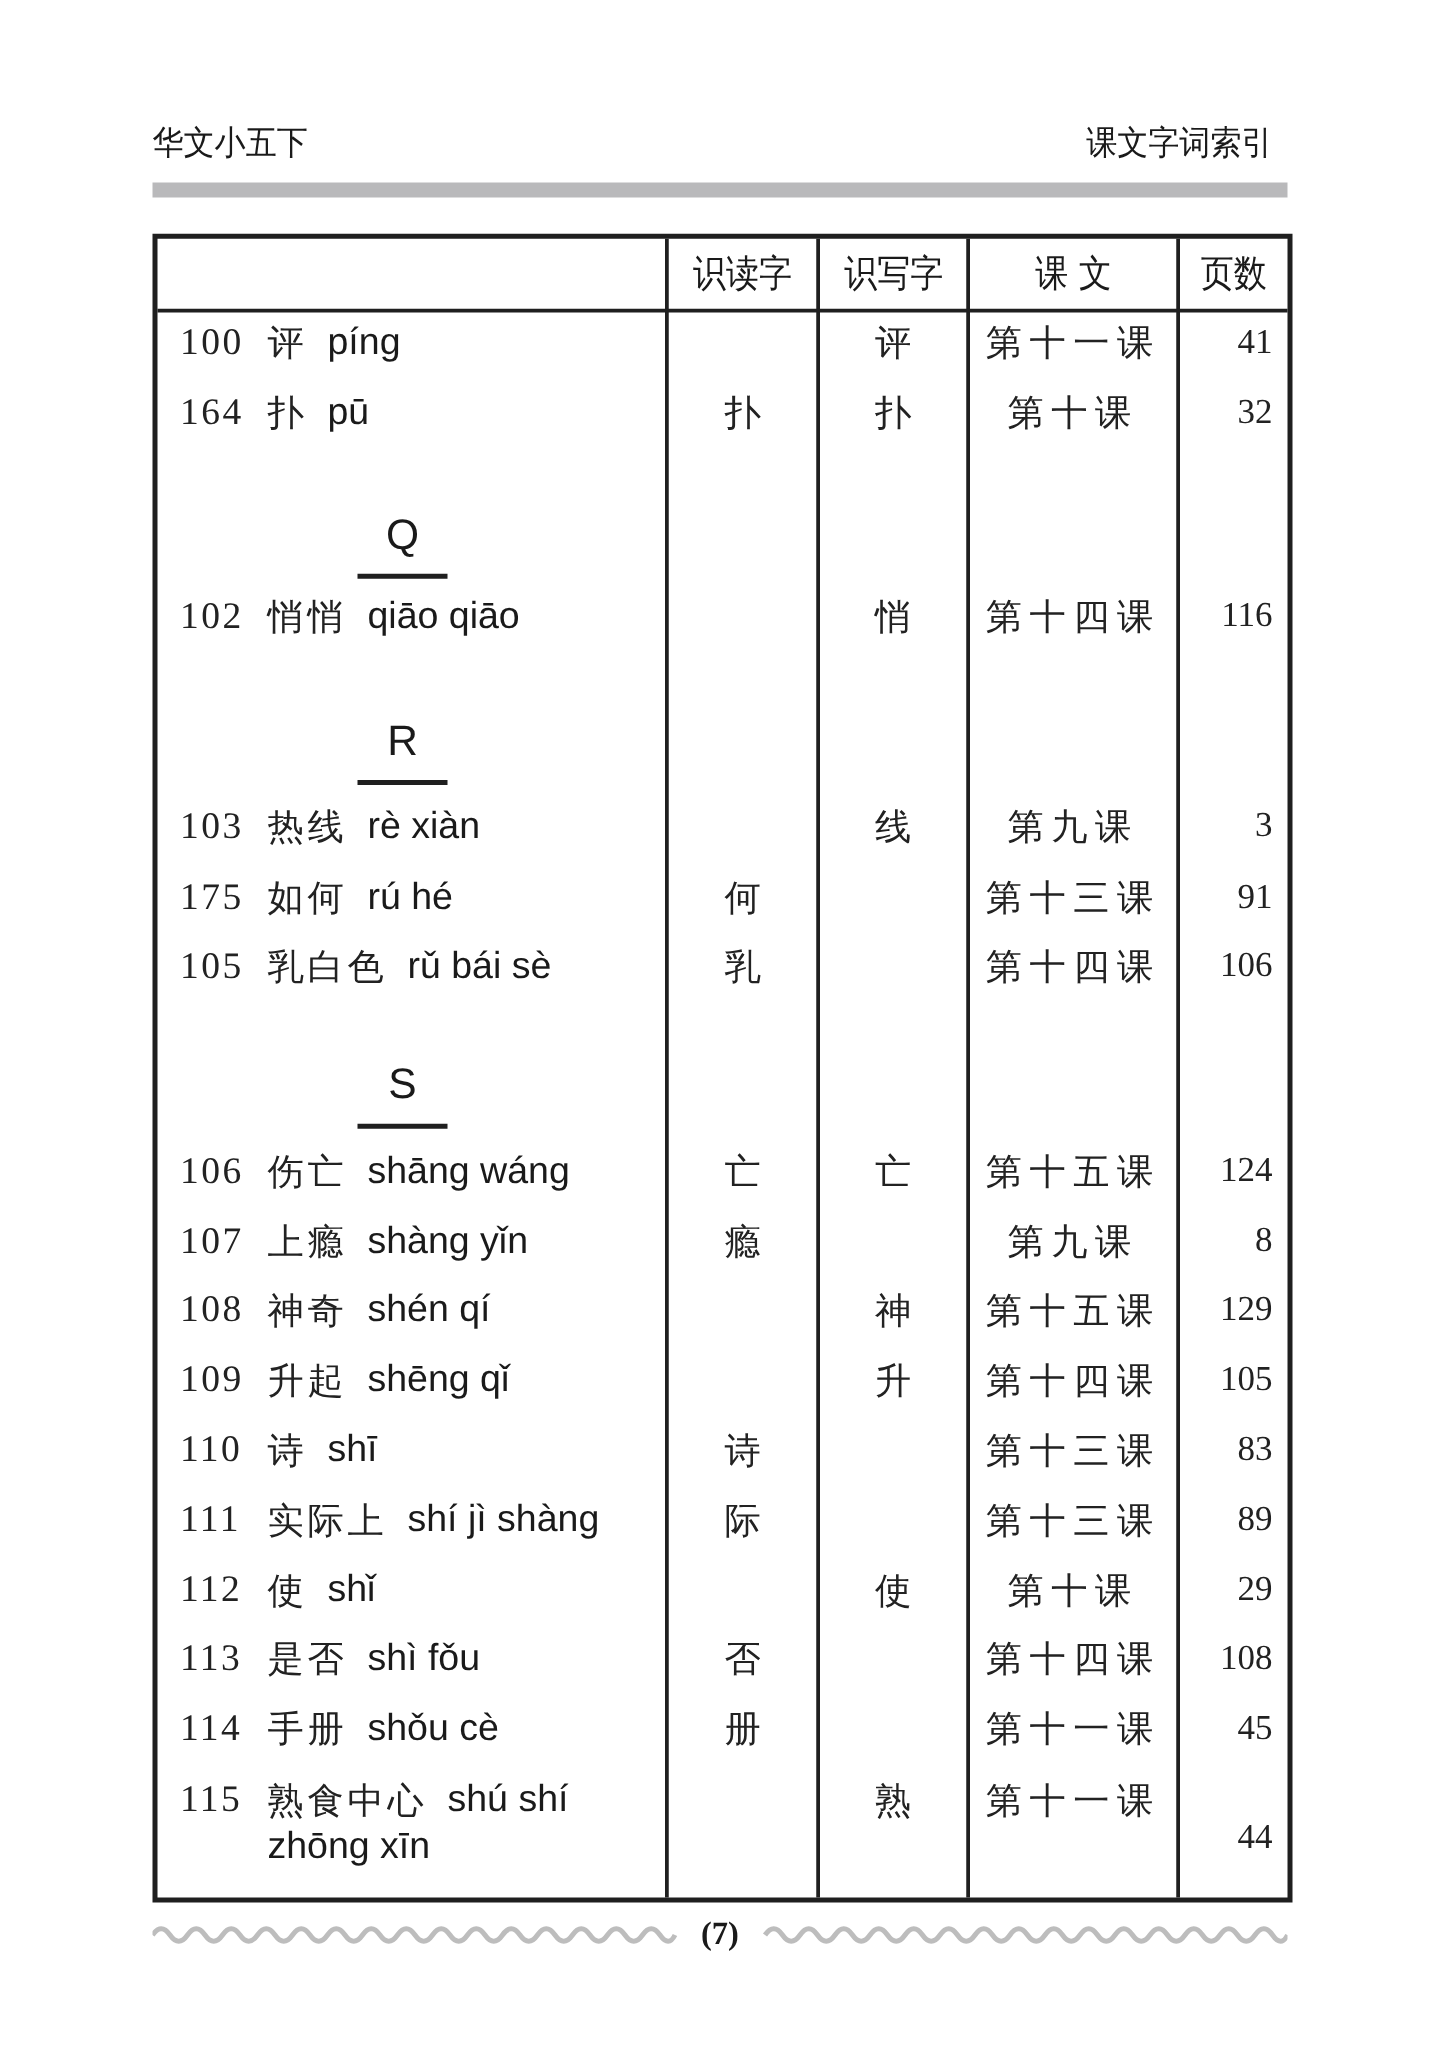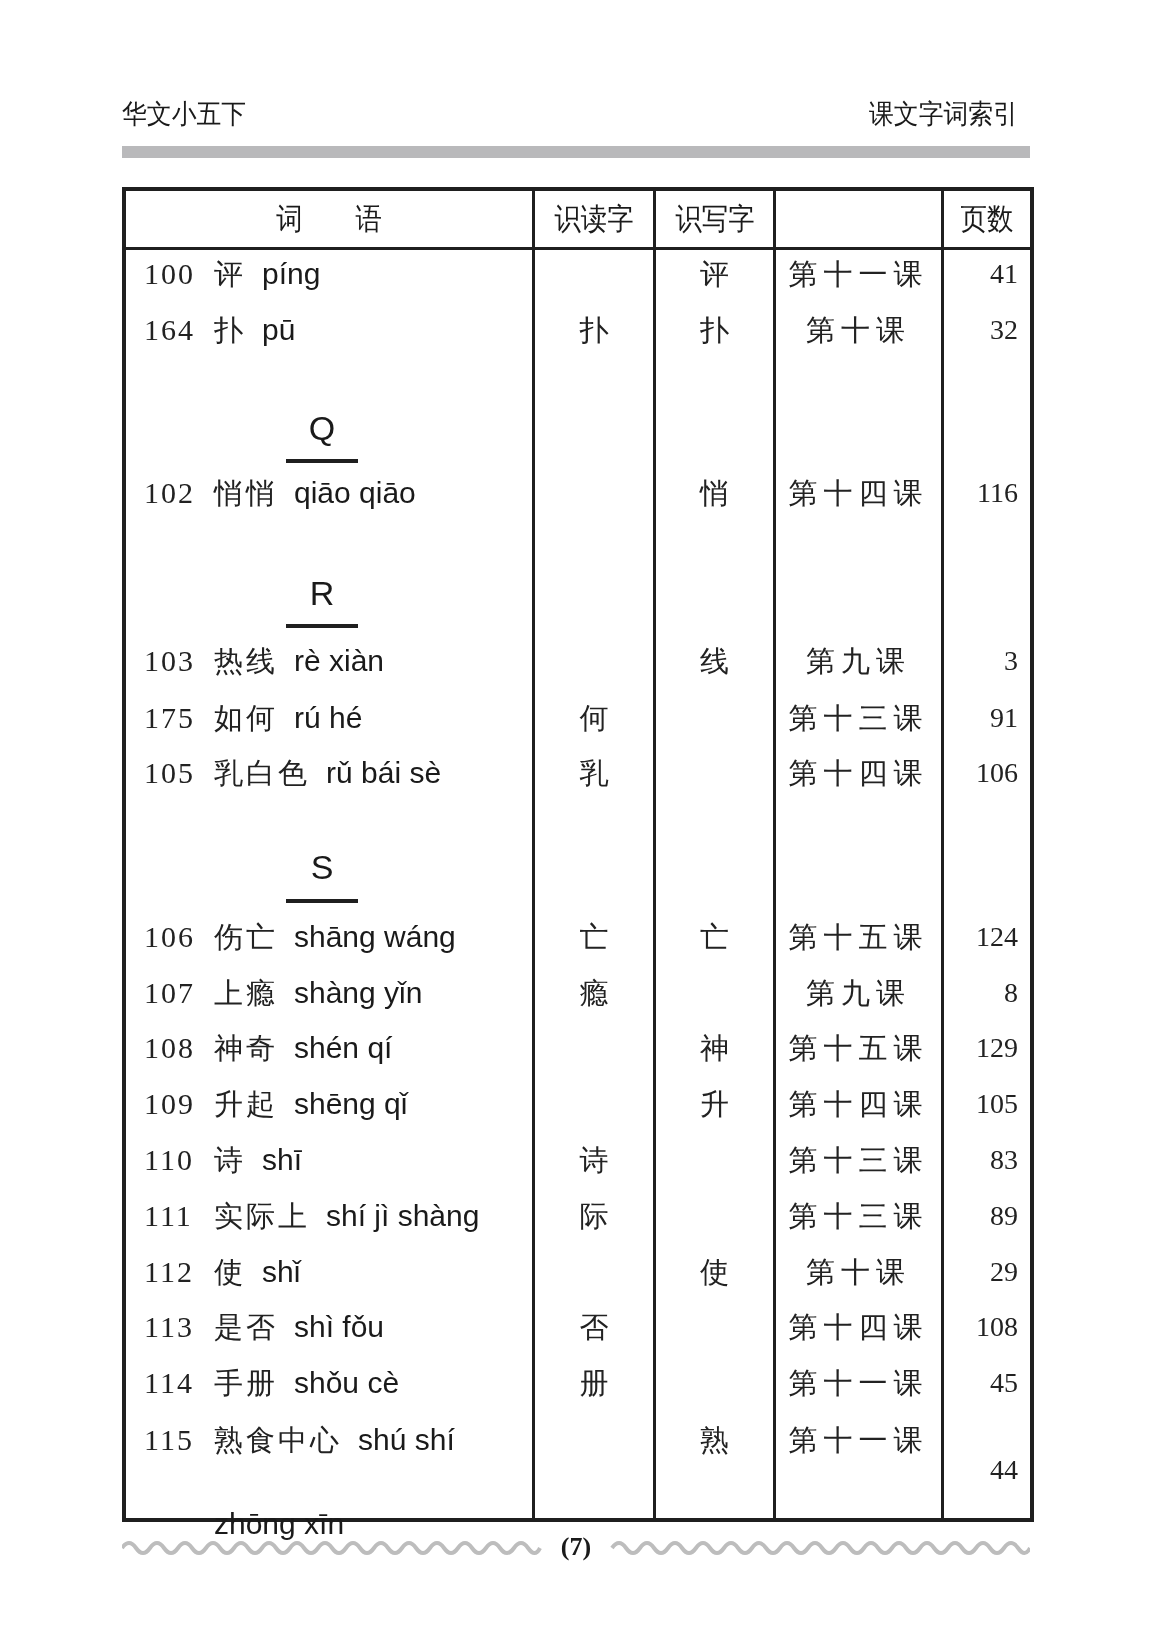--- a/index.html
+++ b/index.html
@@ -43,28 +43,28 @@
 <div class="hdr-bar"></div>
 
 <div class="tbl">
 
   <div class="vline" style="left:406px"></div>
   <div class="vline" style="left:527px"></div>
   <div class="vline" style="left:647px"></div>
   <div class="vline" style="left:815px"></div>
   <div class="hline"></div>
 
-  <div class="th" style="left:0;width:406px">
-      <span style="white-space:pre">词　　语</span>
-    </div>
   <div class="th" style="left:409px;width:118px">
       <span>识读字</span>
     </div>
   <div class="th" style="left:530px;width:117px">
       <span>识写字</span>
+    </div>
+  <div class="th" style="left:650px;width:165px">
+      <span style="white-space:pre">课 文</span>
     </div>
   <div class="th" style="left:818px;width:86px">
       <span>页数</span>
     </div>
 
   <div class="letter" style="left:156px;top:218px">Q</div>
   <div class="letter-ul" style="left:160px;top:268px"></div>
   <div class="letter" style="left:156px;top:383px">R</div>
   <div class="letter-ul" style="left:160px;top:433px"></div>
   <div class="letter" style="left:156px;top:657px">S</div>
@@ -172,21 +172,21 @@
       <div class="cell num" style="left:18px;width:70px;top:1170px">114</div>
       <div class="cell hanzi" style="left:88px;top:1170px">手册</div>
       <div class="cell py" style="left:168px;top:1170px">shǒu cè</div>
       <div class="cell hanzi cen" style="left:409px;width:118px;letter-spacing:0;top:1170px">册</div>
       <div class="cell hanzi cen" style="left:530px;width:117px;letter-spacing:0;top:1170px"></div>
       <div class="cell hanzi cen" style="left:650px;width:165px;letter-spacing:6px;top:1170px">第十一课</div>
       <div class="cell page" style="left:818px;width:74px;top:1170px">45</div>
       <div class="cell num" style="left:18px;width:70px;top:1227px">115</div>
       <div class="cell hanzi" style="left:88px;top:1227px">熟食中心</div>
       <div class="cell py" style="left:232px;top:1227px">shú shí</div>
-      <div class="cell py" style="left: 88px; top: 1264px; margin-top: 47px;">zhōng xīn</div>
+      <div class="cell py" style="left: 88px; top: 1264px;">zhōng xīn</div>
       <div class="cell hanzi cen" style="left:409px;width:118px;letter-spacing:0;top:1227px"></div>
       <div class="cell hanzi cen" style="left:530px;width:117px;letter-spacing:0;top:1227px">熟</div>
       <div class="cell hanzi cen" style="left:650px;width:165px;letter-spacing:6px;top:1227px">第十一课</div>
       <div class="cell page" style="left:818px;width:74px;top:1257px">44</div>
     </div>
 </div>
 
 <div class="footer">
   <svg width="908" height="34" style="position:absolute;left:0;top:0">
     <path id="wave" d="M0 16 Q7 6 14 16 Q21 26 28 16 Q35 6 42 16 Q49 26 56 16 Q63 6 70 16 Q77 26 84 16 Q91 6 98 16 Q105 26 112 16 Q119 6 126 16 Q133 26 140 16 Q147 6 154 16 Q161 26 168 16 Q175 6 182 16 Q189 26 196 16 Q203 6 210 16 Q217 26 224 16 Q231 6 238 16 Q245 26 252 16 Q259 6 266 16 Q273 26 280 16 Q287 6 294 16 Q301 26 308 16 Q315 6 322 16 Q329 26 336 16 Q343 6 350 16 Q357 26 364 16 Q371 6 378 16 Q385 26 392 16 Q399 6 406 16 Q413 26 418 16 M490 16 Q497 6 504 16 Q511 26 518 16 Q525 6 532 16 Q539 26 546 16 Q553 6 560 16 Q567 26 574 16 Q581 6 588 16 Q595 26 602 16 Q609 6 616 16 Q623 26 630 16 Q637 6 644 16 Q651 26 658 16 Q665 6 672 16 Q679 26 686 16 Q693 6 700 16 Q707 26 714 16 Q721 6 728 16 Q735 26 742 16 Q749 6 756 16 Q763 26 770 16 Q777 6 784 16 Q791 26 798 16 Q805 6 812 16 Q819 26 826 16 Q833 6 840 16 Q847 26 854 16 Q861 6 868 16 Q875 26 882 16 Q889 6 896 16 Q903 26 908 16" fill="none" stroke="#bdbdbd" stroke-width="4"></path>

